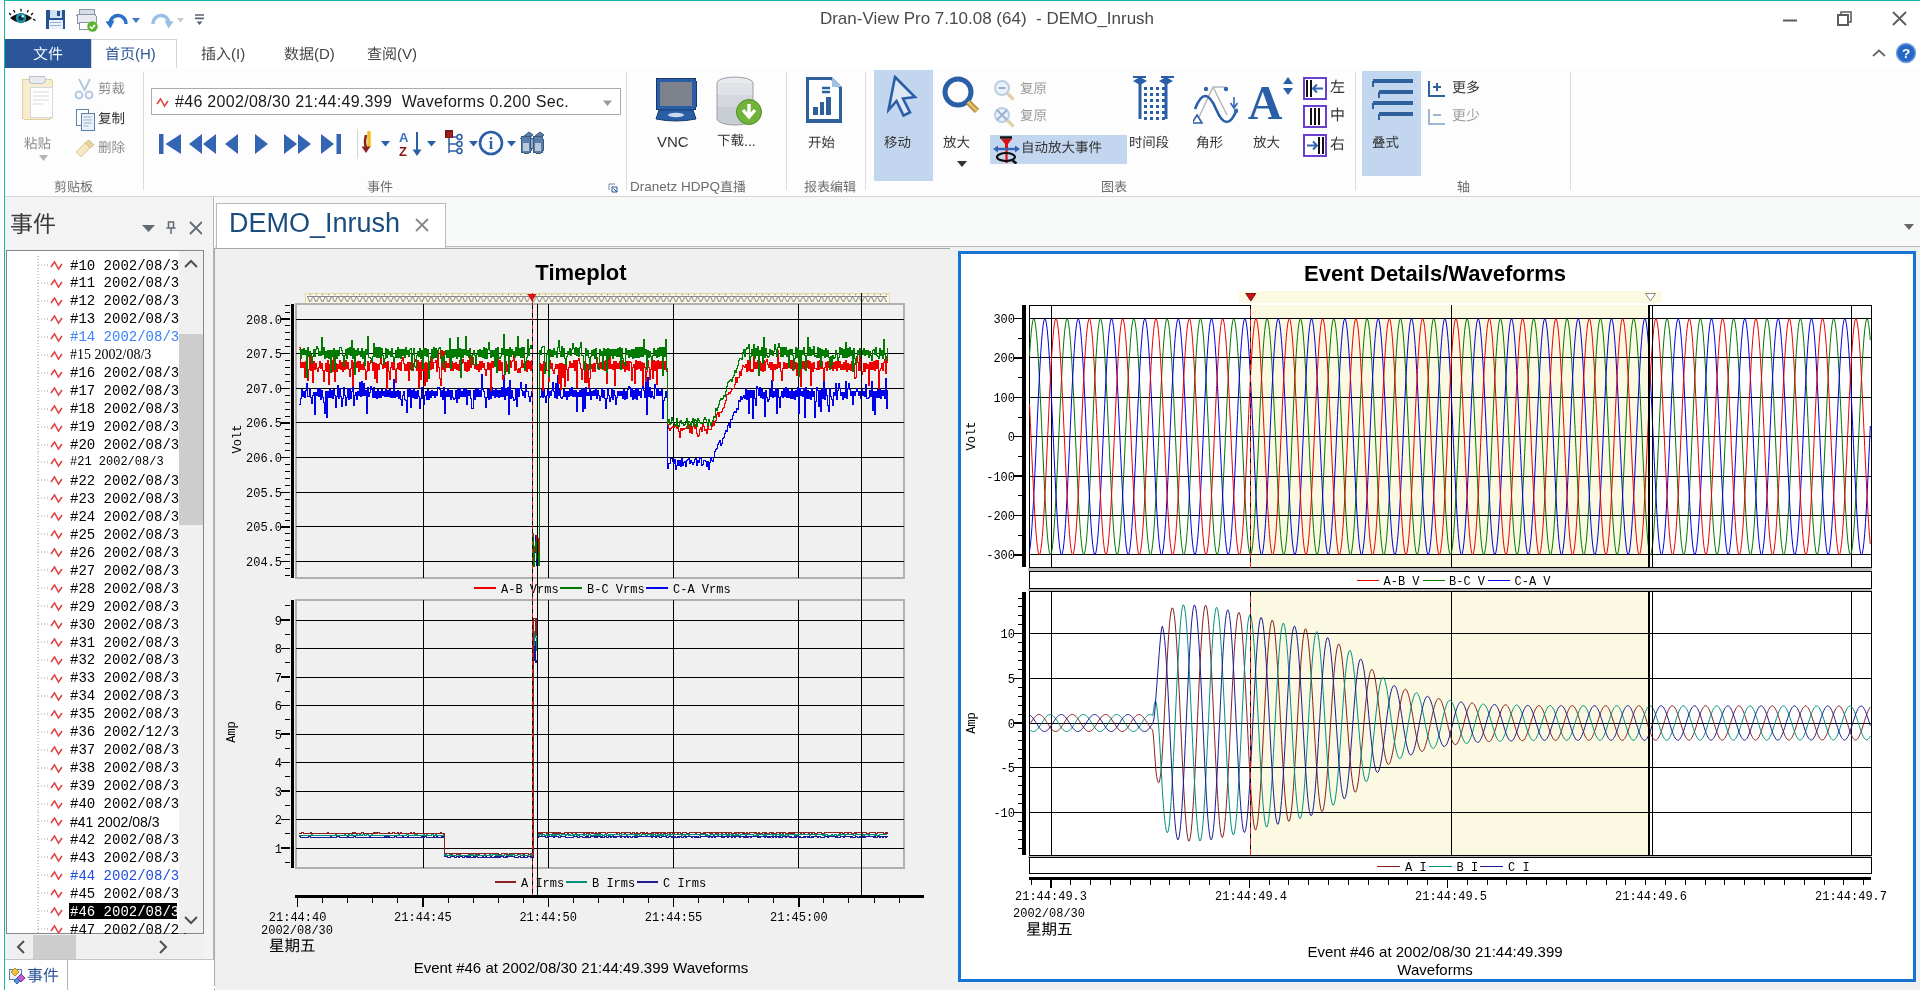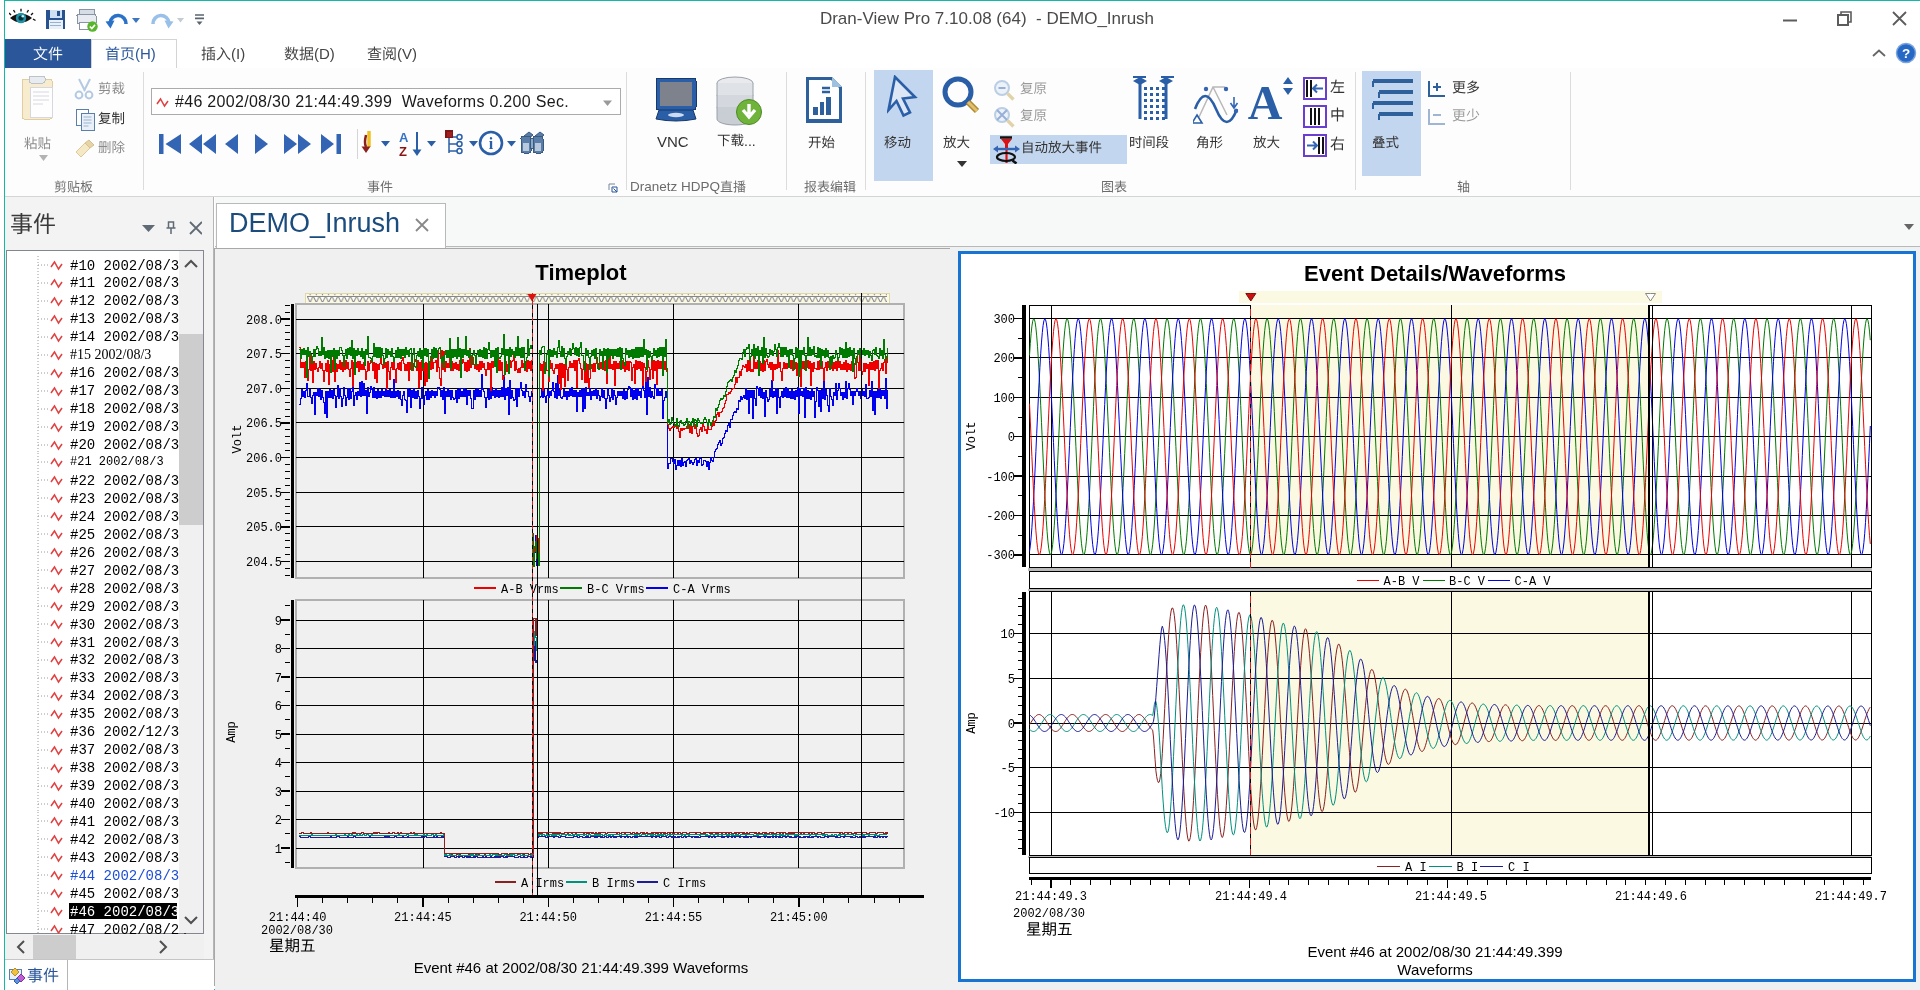--- a/index.html
+++ b/index.html
@@ -585,21 +585,21 @@
         <div class="ab" style="left:65px;top:292.4px;font-family:Liberation Mono,monospace;font-size:14px;color:#000;white-space:pre">#12 2002/08/3</div>
         <svg class="ab" style="left:27px;top:308.9px" width="35" height="18" viewBox="0 0 35 18">
           <path d="M6 0 v18 M6 9 h10" stroke="#9a9a9a" stroke-width="1" stroke-dasharray="1,2" fill="none"></path>
           <path d="M19 11 l3.5-5 4 7 3.5-5" stroke="#e04040" stroke-width="1.5" fill="none"></path>
         </svg>
         <div class="ab" style="left:65px;top:310.4px;font-family:Liberation Mono,monospace;font-size:14px;color:#000;white-space:pre">#13 2002/08/3</div>
         <svg class="ab" style="left:27px;top:326.8px" width="35" height="18" viewBox="0 0 35 18">
           <path d="M6 0 v18 M6 9 h10" stroke="#9a9a9a" stroke-width="1" stroke-dasharray="1,2" fill="none"></path>
           <path d="M19 11 l3.5-5 4 7 3.5-5" stroke="#e04040" stroke-width="1.5" fill="none"></path>
         </svg>
-        <div class="ab" style="left:65px;top:328.3px;font-family:Liberation Mono,monospace;font-size:14px;color:#000000;white-space:pre">#14 2002/08/3</div>
+        <div class="ab" style="left:65px;top:328.3px;font-family:Liberation Mono,monospace;font-size:14px;color:#3b82f6;white-space:pre">#14 2002/08/3</div>
         <svg class="ab" style="left:27px;top:344.8px" width="35" height="18" viewBox="0 0 35 18">
           <path d="M6 0 v18 M6 9 h10" stroke="#9a9a9a" stroke-width="1" stroke-dasharray="1,2" fill="none"></path>
           <path d="M19 11 l3.5-5 4 7 3.5-5" stroke="#e04040" stroke-width="1.5" fill="none"></path>
         </svg>
         <div class="ab" style="left:65px;top:346.2px;font-family:Liberation Serif, serif;font-size:14px;color:#000;white-space:pre">#15 2002/08/3</div>
         <svg class="ab" style="left:27px;top:362.7px" width="35" height="18" viewBox="0 0 35 18">
           <path d="M6 0 v18 M6 9 h10" stroke="#9a9a9a" stroke-width="1" stroke-dasharray="1,2" fill="none"></path>
           <path d="M19 11 l3.5-5 4 7 3.5-5" stroke="#e04040" stroke-width="1.5" fill="none"></path>
         </svg>
         <div class="ab" style="left:65px;top:364.2px;font-family:Liberation Mono,monospace;font-size:14px;color:#000;white-space:pre">#16 2002/08/3</div>
@@ -720,21 +720,21 @@
         <div class="ab" style="left:65px;top:777.0px;font-family:Liberation Mono,monospace;font-size:14px;color:#000;white-space:pre">#39 2002/08/3</div>
         <svg class="ab" style="left:27px;top:793.5px" width="35" height="18" viewBox="0 0 35 18">
           <path d="M6 0 v18 M6 9 h10" stroke="#9a9a9a" stroke-width="1" stroke-dasharray="1,2" fill="none"></path>
           <path d="M19 11 l3.5-5 4 7 3.5-5" stroke="#e04040" stroke-width="1.5" fill="none"></path>
         </svg>
         <div class="ab" style="left:65px;top:795.0px;font-family:Liberation Mono,monospace;font-size:14px;color:#000;white-space:pre">#40 2002/08/3</div>
         <svg class="ab" style="left:27px;top:811.4px" width="35" height="18" viewBox="0 0 35 18">
           <path d="M6 0 v18 M6 9 h10" stroke="#9a9a9a" stroke-width="1" stroke-dasharray="1,2" fill="none"></path>
           <path d="M19 11 l3.5-5 4 7 3.5-5" stroke="#e04040" stroke-width="1.5" fill="none"></path>
         </svg>
-        <div class="ab" style="left:65px;top:812.9px;font-family:Liberation Mono, monospace;font-size:14px;color:#000;white-space:pre">#41 2002/08/3</div>
+        <div class="ab" style="left:65px;top:812.9px;font-family:Liberation Sans, sans-serif;font-size:14px;color:#000;white-space:pre">#41 2002/08/3</div>
         <svg class="ab" style="left:27px;top:829.4px" width="35" height="18" viewBox="0 0 35 18">
           <path d="M6 0 v18 M6 9 h10" stroke="#9a9a9a" stroke-width="1" stroke-dasharray="1,2" fill="none"></path>
           <path d="M19 11 l3.5-5 4 7 3.5-5" stroke="#e04040" stroke-width="1.5" fill="none"></path>
         </svg>
         <div class="ab" style="left:65px;top:830.9px;font-family:Liberation Mono, monospace;font-size:14px;color:#000;white-space:pre">#42 2002/08/3</div>
         <svg class="ab" style="left:27px;top:847.4px" width="35" height="18" viewBox="0 0 35 18">
           <path d="M6 0 v18 M6 9 h10" stroke="#9a9a9a" stroke-width="1" stroke-dasharray="1,2" fill="none"></path>
           <path d="M19 11 l3.5-5 4 7 3.5-5" stroke="#e04040" stroke-width="1.5" fill="none"></path>
         </svg>
         <div class="ab" style="left:65px;top:848.9px;font-family:Liberation Mono,monospace;font-size:14px;color:#000;white-space:pre">#43 2002/08/3</div>

